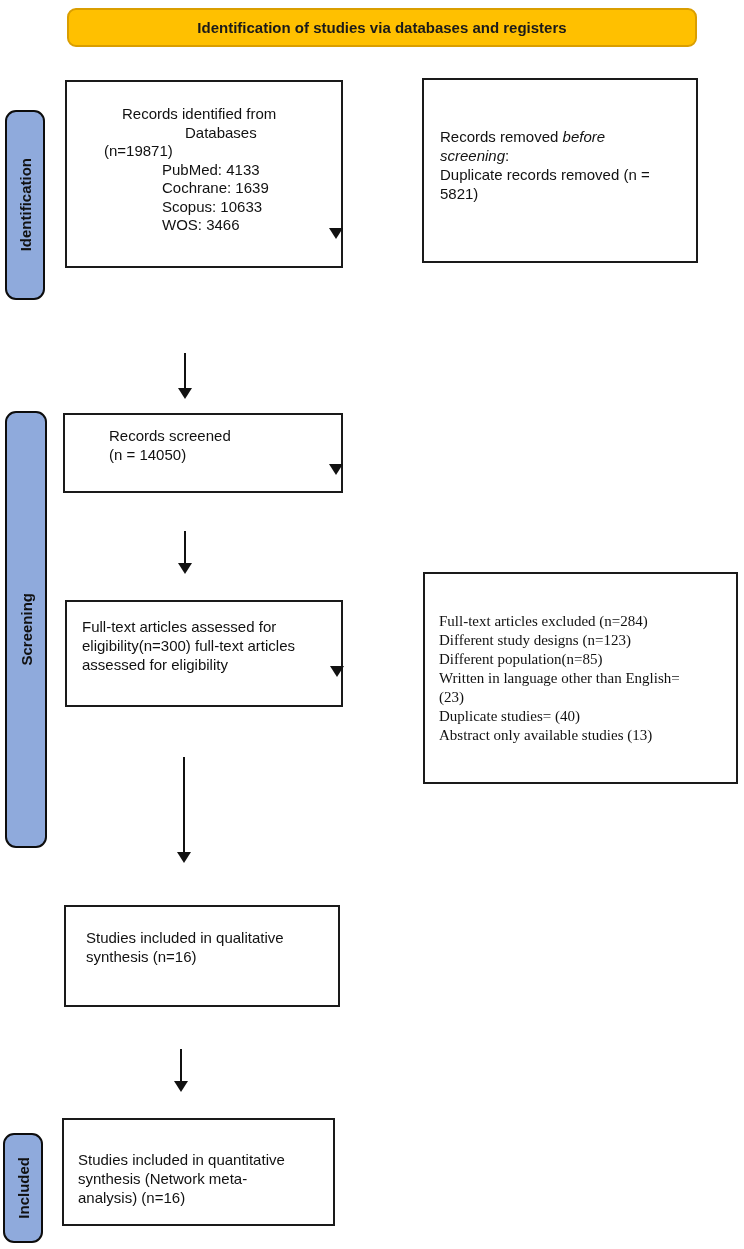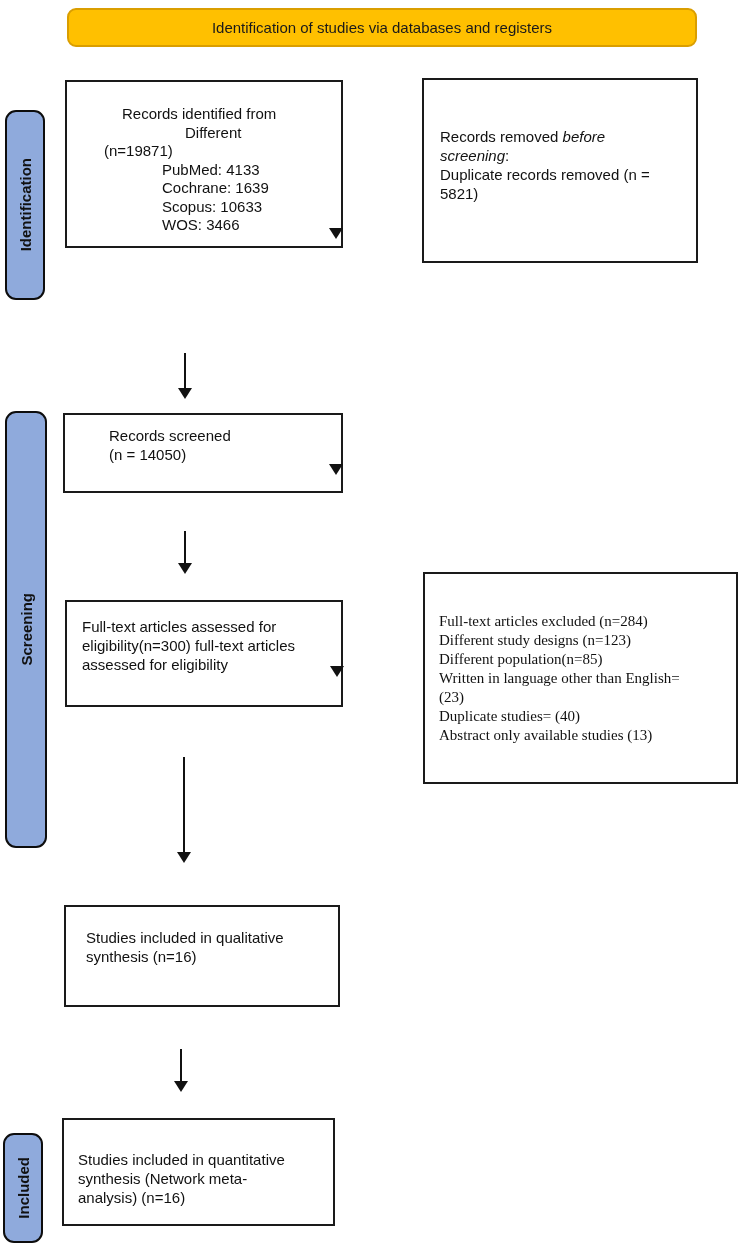--- a/index.html
+++ b/index.html
@@ -16,21 +16,21 @@
   
   .banner {
     position: absolute;
     left: 67px; top: 8px;
     width: 630px; height: 39px;
     background: #FFC000;
     border: 2px solid #DA9E00;
     border-radius: 9px;
     box-sizing: border-box;
     display: flex; align-items: center; justify-content: center;
-    font-size: 15px; font-weight: normal;
+    font-size: 15px; font-weight: bold;
     color: #1a1a1a;
   }
 
   
   .stage {
     position: absolute;
     background: #8FAADC;
     border: 2px solid #0d0d0d;
     border-radius: 11px;
     box-sizing: border-box;
@@ -51,21 +51,21 @@
   .box {
     position: absolute;
     background: #ffffff;
     border: 2px solid #1a1a1a;
     box-sizing: border-box;
     font-size: 15px;
     line-height: 19px;
   }
   .pre { white-space: pre-line; }
 
-  .box-records-identified { left: 65px;  top: 80px;   width: 278px; height: 168px; padding: 23px 8px 0 0; line-height: 18.5px; }
+  .box-records-identified { left: 65px;  top: 80px;   width: 278px; height: 188px; padding: 23px 8px 0 0; line-height: 18.5px; }
   .ind-l1 { margin-left: 55px; }
   .ind-l2 { margin-left: 118px; }
   .ind-l3 { margin-left: 37px; }
   .ind-src { margin-left: 95px; }
 
   .rbox-records-removed   { left: 422px; top: 78px;   width: 276px; height: 185px; padding: 47px 12px 0 16px; }
   .box-records-screened   { left: 63px;  top: 413px;  width: 280px; height: 80px;  padding: 11px 8px 0 44px; }
   .rbox-records-excluded  { left: 425px; top: 435px;  width: 276px; height: 78px;  padding: 8px 8px 0 13px; }
   .box-fulltext-assessed  { left: 65px;  top: 600px;  width: 278px; height: 107px; padding: 15px 8px 0 15px; }
   .rbox-fulltext-excluded { left: 423px; top: 572px;  width: 315px; height: 212px; padding: 38px 4px 0 14px; font-family: Liberation Serif, serif; }
@@ -118,21 +118,21 @@
   </div>
   <div class="stage stage-screening">
     <span>Screening</span>
   </div>
   <div class="stage stage-included">
     <span>Included</span>
   </div>
 
   <div class="box box-records-identified">
     <div class="ind-l1">Records identified from</div>
-    <div class="ind-l2">Different</div>
+    <div class="ind-l2">Databases</div>
     <div class="ind-l3">(n=19871)</div>
     <div class="ind-src">PubMed: 4133</div>
     <div class="ind-src">Cochrane: 1639</div>
     <div class="ind-src">Scopus: 10633</div>
     <div class="ind-src">WOS: 3466</div>
   </div>
 
   <div class="box rbox-records-removed">
     <div><span>Records removed </span><i>before</i></div>
     <div><i>screening</i><span>:</span></div>

